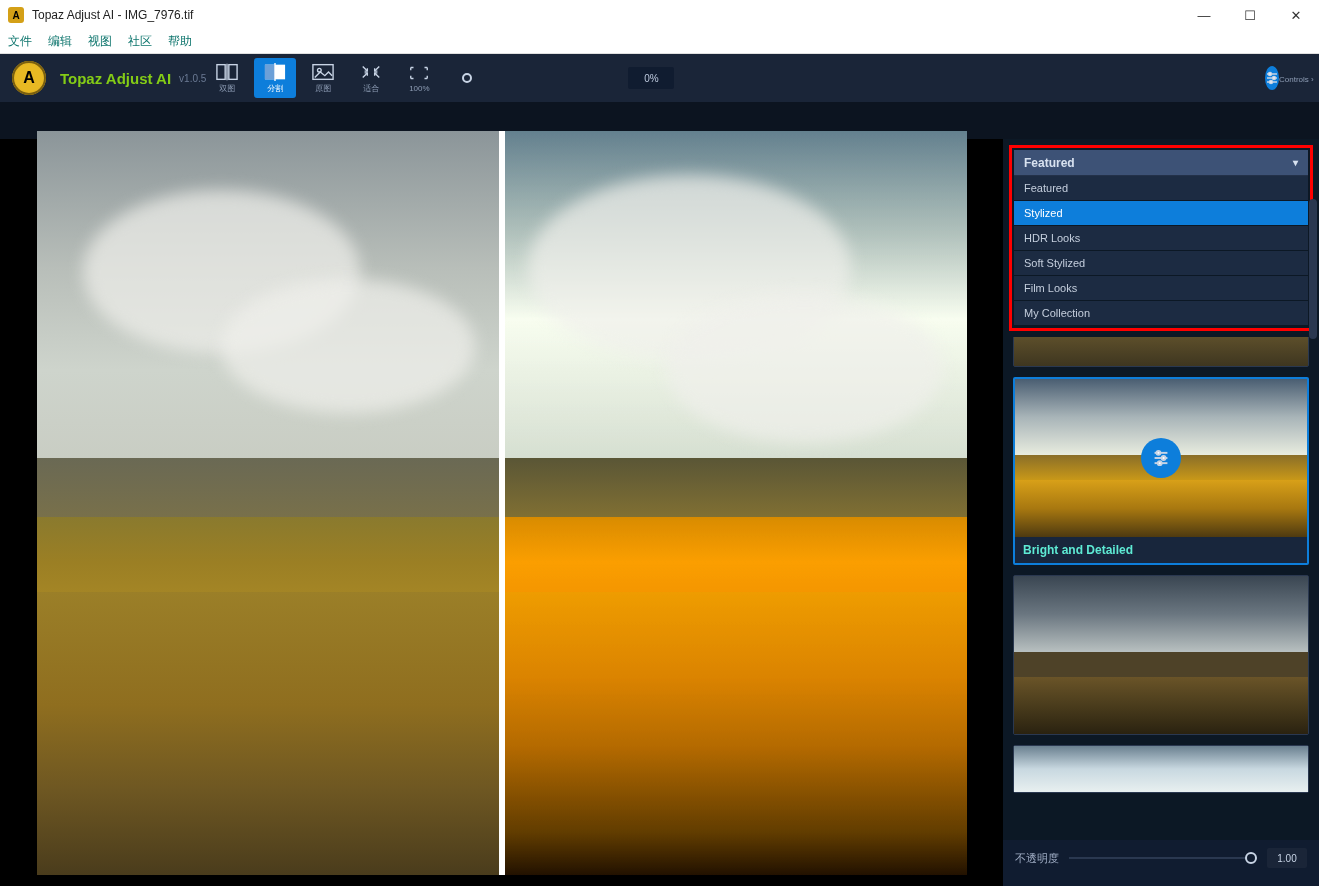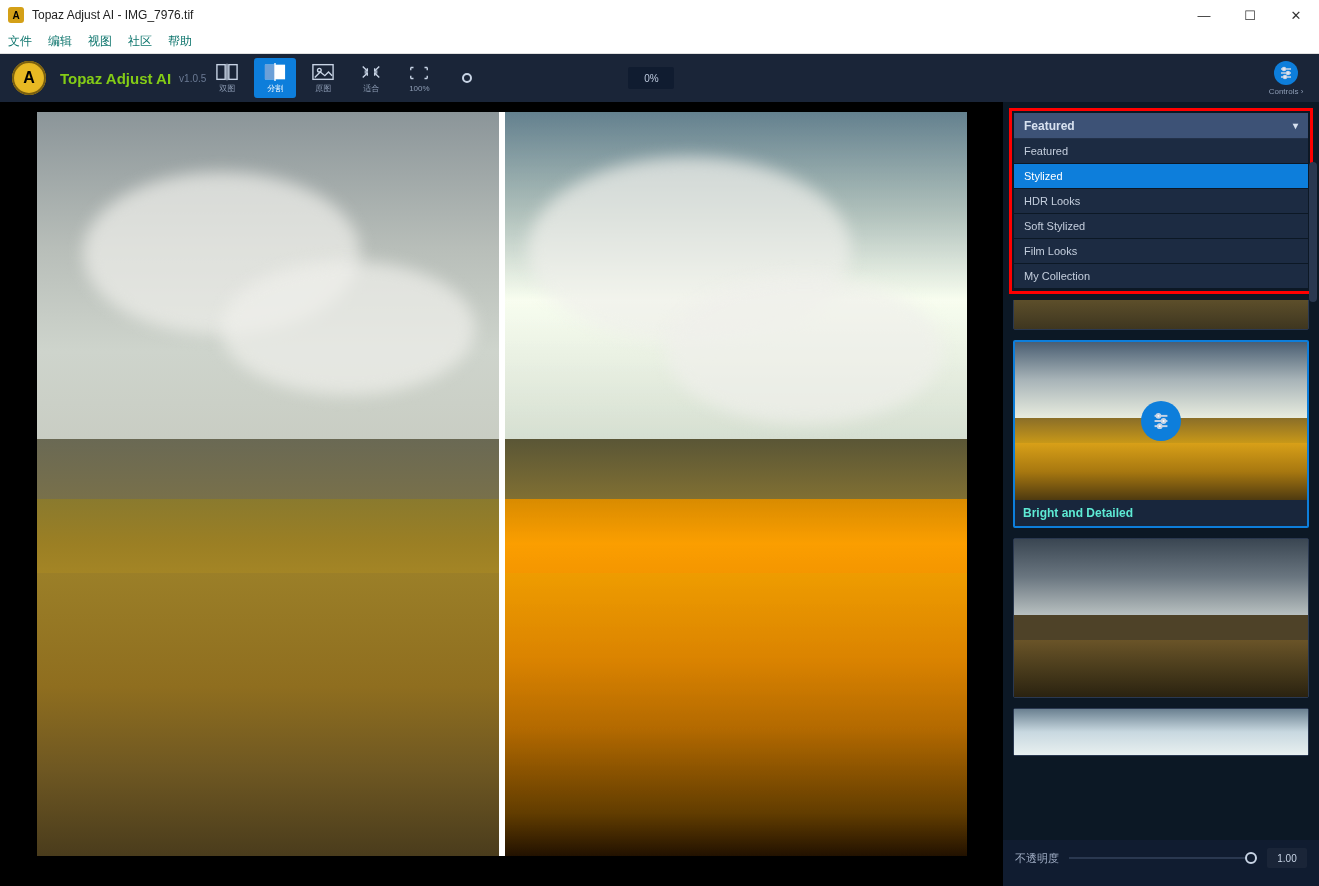--- a/index.html
+++ b/index.html
@@ -21,25 +21,25 @@
 .app-title { margin-left: 14px; color: #84cc16; font-size: 15px; font-weight: bold; }
 .app-version { margin-left: 8px; color: #6b7a94; font-size: 10px; }
 .view-group { margin-left: auto; display: flex; gap: 6px; }
 .vbtn { width: 42px; height: 40px; display: flex; flex-direction: column; align-items: center; justify-content: center; border-radius: 3px; cursor: pointer; }
 .vbtn svg { width: 22px; height: 18px; }
 .vbtn-label { font-size: 8px; color: #8e9db5; margin-top: 2px; }
 .vbtn.active { background: #0d7edb; }
 .vbtn.active .vbtn-label { color: #fff; }
 .zoom-box { margin-left: 140px; width: 46px; height: 22px; background: #101c30; border-radius: 2px; color: #bcc8dc; font-size: 10px; display: flex; align-items: center; justify-content: center; }
 .spacer { flex: 1; }
-.controls-btn { width: 42px; display: flex; flex-direction: column; align-items: center; cursor: pointer; margin-left: 12px; }
+.controls-btn { width: 42px; display: flex; flex-direction: row; align-items: center; cursor: pointer; margin-left: 12px; }
 .controls-icon { width: 24px; height: 24px; border-radius: 50%; background: #0d7edb; display: flex; align-items: center; justify-content: center; }
 .controls-label { font-size: 8px; color: #8e9db5; margin-top: 2px; display: flex; align-items: center; }
 
-.body { flex: 1; display: flex; min-height: 0; }
+.body { flex: 1; display: flex; min-height: 0; margin-top: 37px; }
 
 .canvas { flex: 1; background: #000; position: relative; display: flex; align-items: center; justify-content: center; }
 .split { display: flex; height: 744px; width: 930px; position: relative; top: -10px; }
 .img { flex: 1; background: #888; position: relative; overflow: hidden; }
 .sky { position: absolute; top: 0; left: 0; right: 0; height: 46%; background: linear-gradient(#8b9599, #b8beb9 40%, #ced4cc 70%, #c8ccc2); }
 .cloud { position: absolute; border-radius: 50%; background: rgba(240,240,235,.7); filter: blur(8px); }
 .hills { position: absolute; top: 44%; left: 0; right: 0; height: 10%; background: linear-gradient(#6a6954, #7c7248); }
 .trees { position: absolute; top: 52%; left: 0; right: 0; height: 12%; background: linear-gradient(#8a7a2e, #9b7f24, #a88826); }
 .field { position: absolute; top: 62%; left: 0; right: 0; bottom: 0; background: linear-gradient(#9b7f28, #8f6e1f 40%, #6e5722 70%, #4a3c1c); }
 .img.right .sky { background: linear-gradient(#6b808a, #a8b4b0 30%, #e0e4da 55%, #c2c9bf); filter: contrast(1.25) saturate(1.1); }

